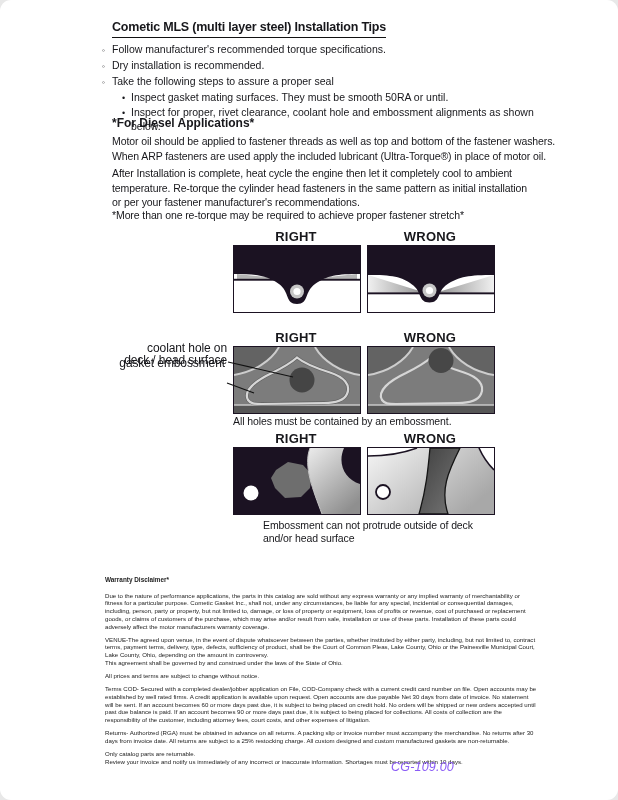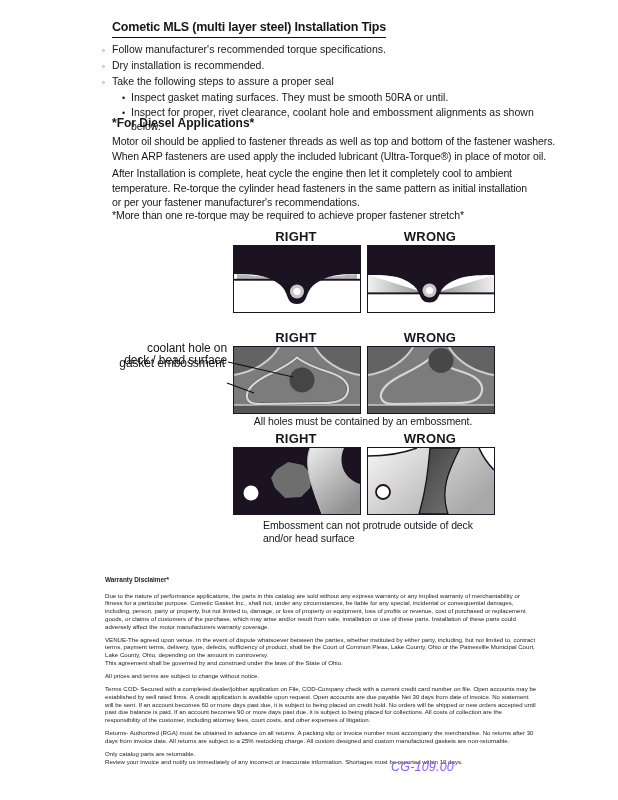--- a/index.html
+++ b/index.html
@@ -4,20 +4,21 @@
 <style>
   html,body{margin:0;padding:0;background:#e8e8e8;}
   .page{
     position:relative;
     width:618px;height:800px;
     background:#ffffff;
     font-family:"Liberation Sans","DejaVu Sans",sans-serif;
     color:#17171b;
     overflow:hidden;
     margin:0 auto;
+    border-radius:11px;
   }
   .abs{position:absolute;}
   .pre{white-space:pre-line;}
 
   .title{
     left:112px;top:20px;
     font-size:12.5px;font-weight:bold;letter-spacing:-0.2px;
     border-bottom:1.6px solid #111;padding-bottom:3px;
   }
   .tips{left:102px;top:42px;font-size:10.5px;line-height:14px;width:440px;}
@@ -148,21 +149,21 @@
       <path d="M14,53 C9,44 21,34 38,26 C50,20 58,15 63,10.5 C69,15.5 80,20.5 96,25.5 C110,30 117,38 113,47 C110,53.5 102,56 90,56 L28,57 C20,57 16.5,56.5 14,53 Z" fill="none" stroke="#d6d6d6" stroke-width="2.2"></path>
       <circle cx="73" cy="13.5" r="12.5" fill="#474747"></circle>
     </svg>
   </div>
 
   <svg class="abs" style="left:95px;top:340px;pointer-events:none;" width="300" height="70" viewBox="0 0 300 70">
     <line x1="133" y1="22" x2="198" y2="37" stroke="#111" stroke-width="1.2"></line>
     <line x1="132" y1="43" x2="159" y2="53" stroke="#111" stroke-width="1.2"></line>
   </svg>
 
-  <div class="abs caption" style="left:233px;top:415px;width:260px;text-align:center;">All holes must be contained by an embossment.</div>
+  <div class="abs caption" style="left:233px;top:415px;width:260px;">All holes must be contained by an embossment.</div>
 
   <div class="abs rw-label" style="left:233px;top:431px;">RIGHT</div>
   <div class="abs rw-label" style="left:367px;top:431px;">WRONG</div>
 
   <div class="abs dbox" style="left:233px;top:447px;">
     <svg width="126" height="66" viewBox="0 0 126 66">
       <defs>
         <linearGradient id="g3r" x1="0" y1="0" x2="0.7" y2="1">
             <stop offset="0" stop-color="#ececec"></stop>
             <stop offset="1" stop-color="#8f8f8f"></stop>

